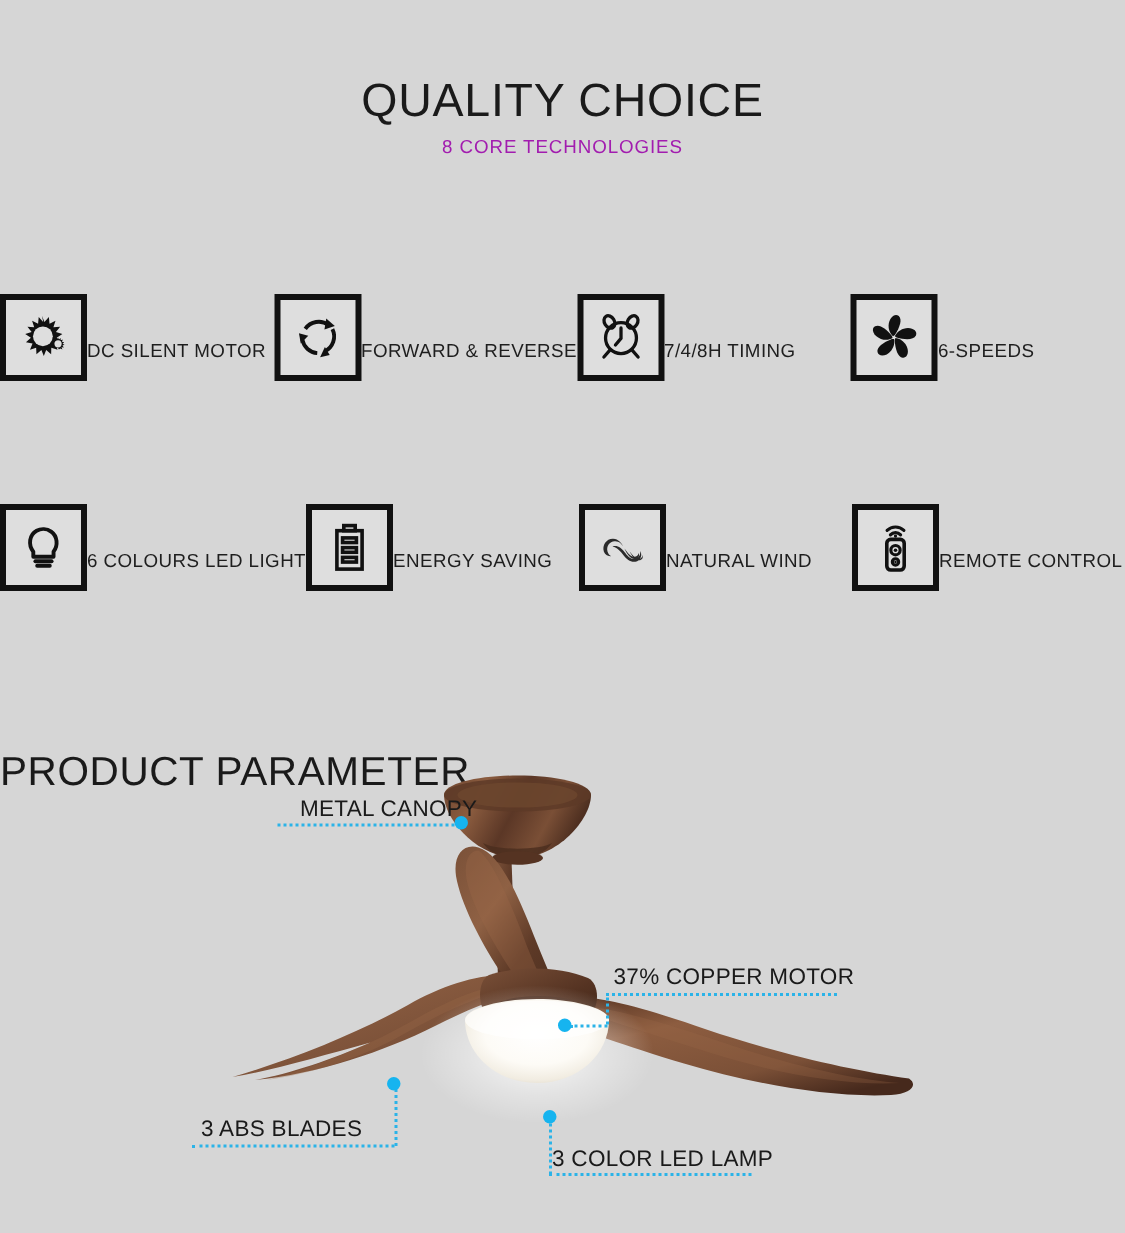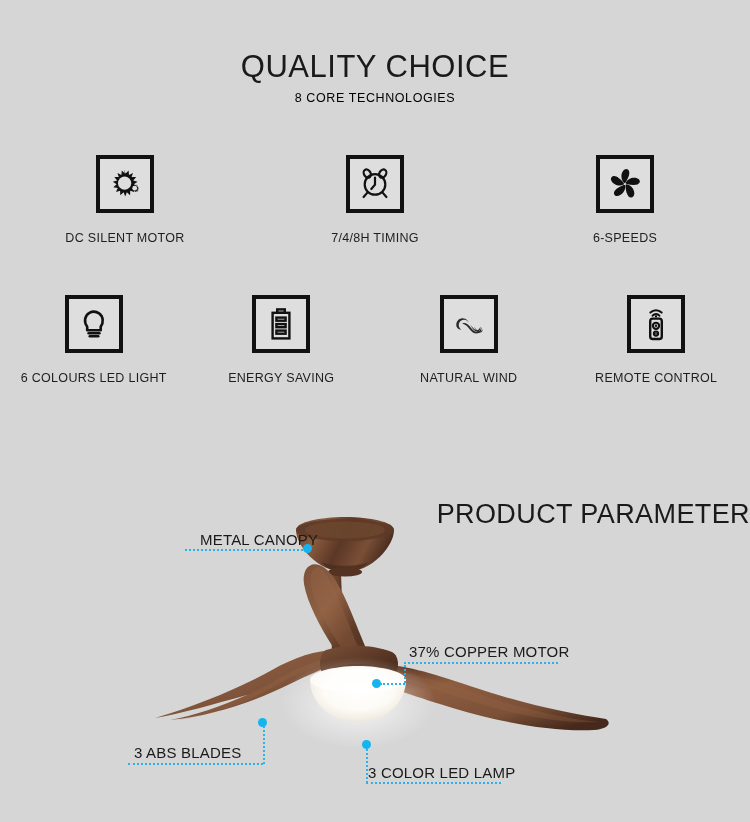--- a/index.html
+++ b/index.html
@@ -36,38 +36,38 @@
   }
   .sub-title {
     position: absolute;
     top: 91px;
     left: 0;
     width: 750px;
     text-align: center;
     font-size: 12.5px;
     font-weight: 400;
     letter-spacing: 0.6px;
-    color: #000000;
+    color: #a21caf;
   }
 
   .feature-grid {
     position: absolute;
     top: 155px;
     left: 0;
     width: 750px;
   }
   .feature-row {
     display: flex;
     width: 750px;
     height: 140px;
   }
   .feature-cell {
     flex: 1 1 0;
     display: flex;
-    flex-direction: column;
+    flex-direction: row;
     align-items: center;
   }
   .icon-box {
     width: 50px;
     height: 50px;
     border: 4px solid #111111;
     background: #dedede;
     display: flex;
     align-items: center;
     justify-content: center;
@@ -88,21 +88,21 @@
     position: absolute;
     left: 0; top: 455px;
     width: 750px;
     height: 367px;
   }
   .param-title {
     position: absolute;
     top: 22px;
     left: 0;
     width: 750px;
-    text-align: right;
+    text-align: left;
     font-size: 27px;
     font-weight: 400;
     letter-spacing: 0.4px;
     color: #1a1a1a;
   }
 
   .fan-stage {
     position: absolute;
     left: 0;
     top: 55px;
@@ -163,20 +163,37 @@
               <path d="M19 5.5 L20.6 9.6 L23.6 6.4 L24 10.9 L28 8.9 L26.6 13.1 L31.1 12.9 L28.3 16.4 L32.6 17.7 L28.8 20.2 L32.1 23.2 L27.7 24 L29.4 28.1 L25.2 26.8 L25.1 31.2 L21.8 28.3 L20.2 32.4 L18.6 28.3 L15.3 31.2 L15.1 26.8 L11 28.1 L12.7 24 L8.3 23.2 L11.6 20.2 L7.8 17.7 L12.1 16.4 L9.3 12.9 L13.8 13.1 L12.4 8.9 L16.4 10.9 L16.8 6.4 L19.8 9.6 Z"></path>
               <circle cx="19.6" cy="19.2" r="6.6" fill="#dedede"></circle>
               <path d="M31.2 27.3 L32.6 28 L32 26.5 L33.6 26.6 L32.6 25.4 L34 24.9 L32.7 24.1 L33.8 23.1 L32.3 22.9 L32.9 21.4 L31.5 21.9 L31.4 20.4 L30.3 21.4 L29.7 20 L29.2 21.4 L28 20.5 L28 22 L26.5 21.6 L27.2 23 L25.7 23.3 L26.9 24.2 L25.9 25.4 L27.4 25.4 L26.9 26.9 L28.3 26.3 L28.5 27.8 L29.5 26.7 L30.3 28 Z"></path>
               <circle cx="29.7" cy="24.2" r="2.4" fill="#dedede"></circle>
             </g>
           </svg>
         </div>
         <div class="feature-label">DC SILENT MOTOR</div>
       </div>
 
+      <div class="feature-cell">
+        <div class="icon-box">
+          <svg width="40" height="40" viewBox="0 0 40 40">
+            <g fill="none" stroke="#111" stroke-width="2.6" stroke-linecap="butt">
+              <path d="M11.5 14.2 A11 11 0 0 1 27 11.6"></path>
+              <path d="M29.6 14.4 A11 11 0 0 1 24.5 29.2"></path>
+              <path d="M19.5 30.4 A11 11 0 0 1 9.6 21.5"></path>
+            </g>
+            <g fill="#111">
+              <path d="M25.5 7.4 L31.2 12.3 L24.3 14.6 Z"></path>
+              <path d="M27.8 31.6 L21.4 33.2 L24.6 26.3 Z"></path>
+              <path d="M7.3 17.2 L13.5 18.8 L8.5 24 Z"></path>
+            </g>
+          </svg>
+        </div>
+        <div class="feature-label">FORWARD &amp; REVERSE</div>
+      </div>
 
       <div class="feature-cell">
         <div class="icon-box">
           <svg width="40" height="40" viewBox="0 0 40 40">
             <g fill="none" stroke="#111" stroke-width="2.2" stroke-linecap="round">
               <ellipse cx="12.3" cy="9.6" rx="3.3" ry="4.4" transform="rotate(-32 12.3 9.6)"></ellipse>
               <ellipse cx="27.7" cy="9.6" rx="3.3" ry="4.4" transform="rotate(32 27.7 9.6)"></ellipse>
               <circle cx="20" cy="20.4" r="10.3"></circle>
               <path d="M20 13.6 L20 20.6 L16.3 25"></path>
               <path d="M12.6 28.4 L8.6 33"></path>

